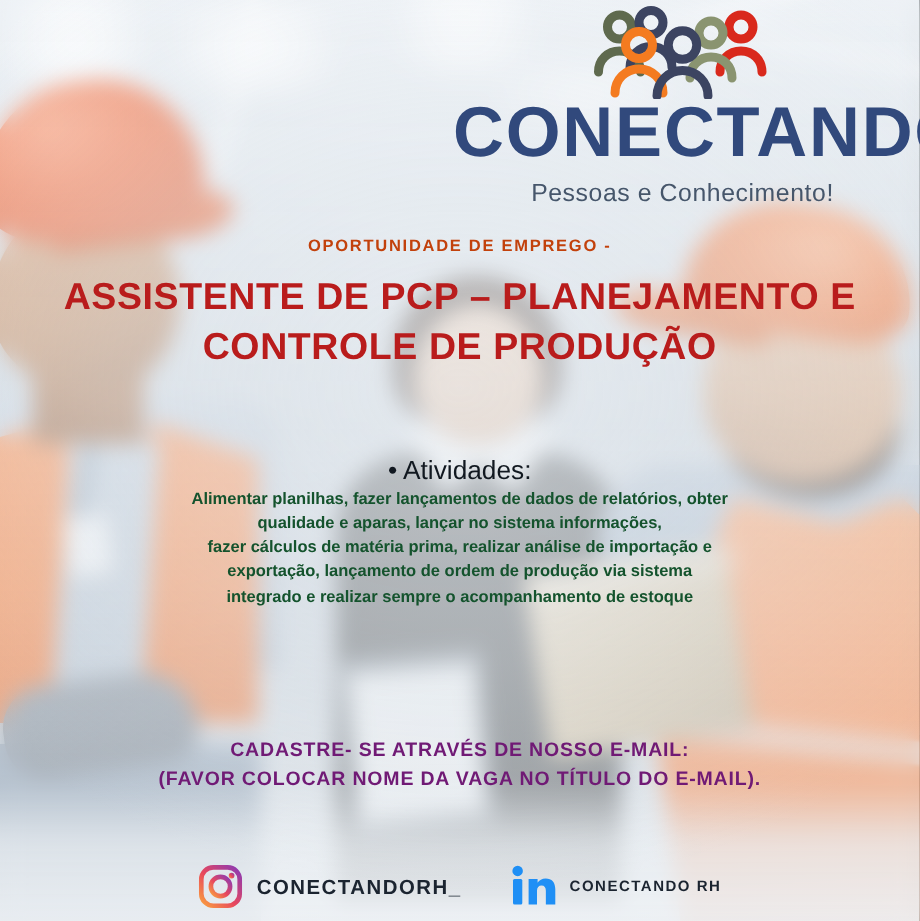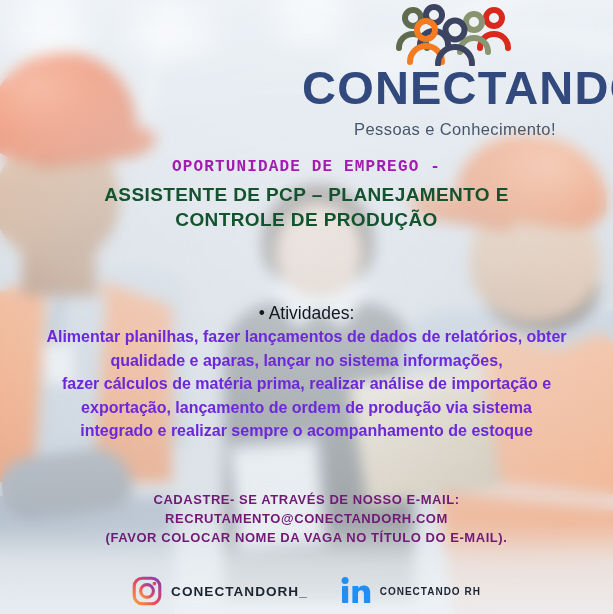--- a/index.html
+++ b/index.html
@@ -216,42 +216,41 @@
     color:#31497c; line-height:1; margin-top:-2px;
   }
   .logo-tag{
     font-size:16.5px; color:#46566b; margin-top:9px; letter-spacing:.4px;
   }
 
   
   .kicker{
     position:absolute; left:0; right:0; top:158px;
     text-align:center;
-    font-size:16px; font-weight:bold; color:#a21caf;
+    font-size:11px; font-weight:bold; color:#c2410c;
     letter-spacing:1.15px;
-    font-family:Liberation Mono, monospace;
   }
   .title{
     position:absolute; left:0; right:0; top:182px;
     text-align:center;
-    font-size:19px; font-weight:bold; color:#14532d;
+    font-size:25px; font-weight:bold; color:#b91c1c;
     letter-spacing:.4px; line-height:1.32;
     padding:0 22px;
   }
 
   
   .act-head{
     position:absolute; left:0; right:0; top:303px;
     text-align:center;
     font-size:17.5px; font-weight:normal; color:#111820;
   }
   .act-body{
     position:absolute; left:0; right:0; top:325px;
     text-align:center;
-    font-size:16px; font-weight:bold; color:#6d28d9;
+    font-size:11px; font-weight:bold; color:#14532d;
     line-height:1.47; padding:0 20px;
   }
   .act-body div{ white-space:nowrap; }
 
   
   .contact{
     position:absolute; left:0; right:0; top:490px;
     text-align:center;
     font-size:13px; font-weight:bold; color:#701a75;
     letter-spacing:.55px; line-height:1.48;
@@ -376,21 +375,20 @@
     <div class="act-body">
       <div>Alimentar planilhas, fazer lançamentos de dados de relatórios, obter</div>
       <div>qualidade e aparas, lançar no sistema informações,</div>
       <div>fazer cálculos de matéria prima, realizar análise de importação e</div>
       <div>exportação, lançamento de ordem de produção via sistema</div>
       <div>integrado e realizar sempre o acompanhamento de estoque</div>
     </div>
 
     <div class="contact">
       <div>CADASTRE- SE ATRAVÉS DE NOSSO E-MAIL:</div>
-      <div>RECRUTAMENTO@CONECTANDORH.COM</div>
       <div>(FAVOR COLOCAR NOME DA VAGA NO TÍTULO DO E-MAIL).</div>
     </div>
 
     <div class="social">
 
       <div class="soc">
         <svg width="30" height="30" viewBox="0 0 30 30" aria-hidden="true">
           <defs>
             <linearGradient id="igGrad" x1="0" y1="1" x2="1" y2="0">
               <stop offset="0%" stop-color="#f9a03f"></stop>

